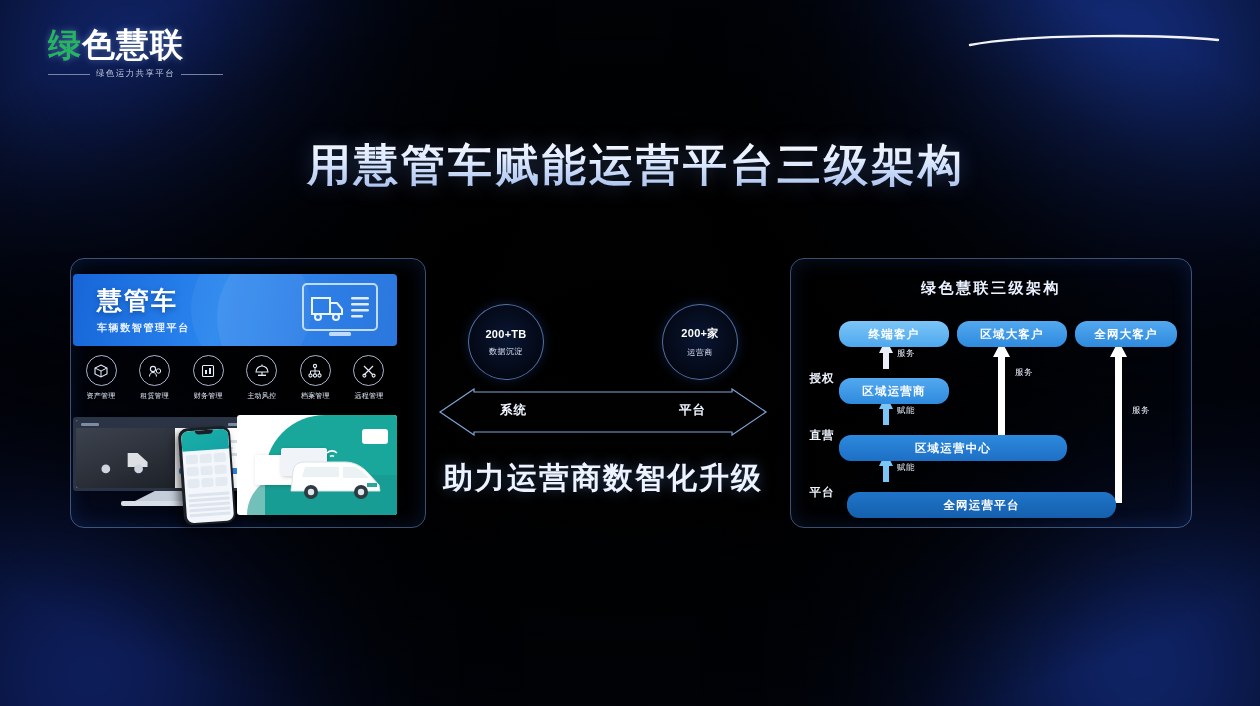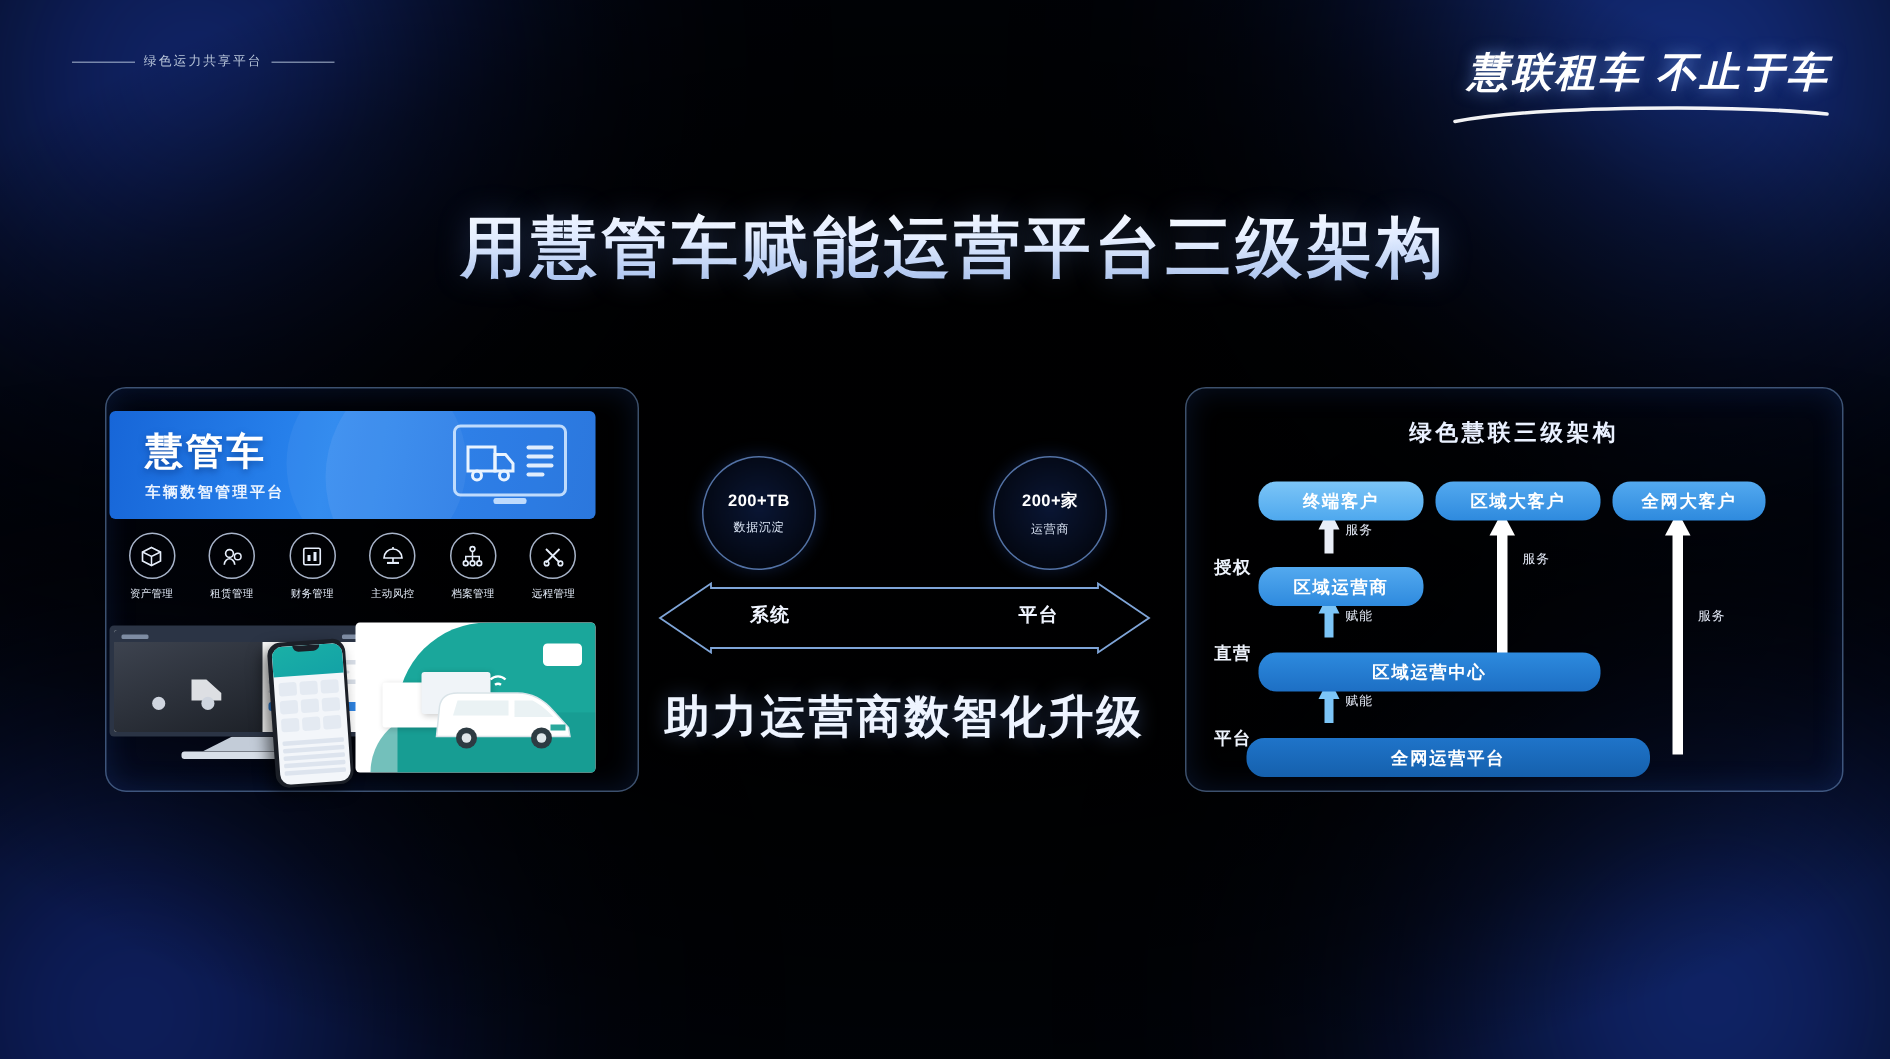--- a/index.html
+++ b/index.html
@@ -137,21 +137,21 @@
   .arrow-box{position:absolute;left:438px;top:388px;width:330px;height:48px;}
   .arrow-labels{position:absolute;left:0;right:0;top:14px;display:flex;
      justify-content:space-between;padding:0 62px;box-sizing:border-box;}
   .arrow-lbl{font-size:12.5px;color:#f0f5ff;font-weight:bold;letter-spacing:1px;}
 
   .mid-caption{position:absolute;left:438px;top:458px;width:330px;text-align:center;
      font-size:30px;font-weight:bold;letter-spacing:2px;color:#eef4ff;
      text-shadow:0 0 14px rgba(120,165,255,.35);}
 
   
-  #right-panel{left:790px;top:258px;width:400px;height:268px;padding-left:37px;}
+  #right-panel{left:790px;top:258px;width:400px;height:268px;}
   .rp-title{position:absolute;left:0;right:0;top:20px;text-align:center;
      font-size:15px;font-weight:bold;letter-spacing:2.5px;color:#eaf1ff;}
   .rp-body{position:absolute;left:14px;top:50px;right:14px;bottom:14px;}
 
   .rp-row-lbl{position:absolute;left:0;width:34px;text-align:center;
      font-size:11.5px;font-weight:bold;color:#eef3fc;letter-spacing:1px;}
 
   .rp-box{position:absolute;border-radius:12px;display:flex;align-items:center;
      justify-content:center;font-size:11.5px;font-weight:bold;color:#ffffff;
      letter-spacing:1.2px;white-space:nowrap;margin-top:12px;}
@@ -168,29 +168,31 @@
   <div class="glow glow-tl"></div>
   <div class="glow glow-tr"></div>
   <div class="glow glow-bl"></div>
   <div class="glow glow-br"></div>
   <div class="vign"></div>
 </div>
 
 <div class="stage">
 
   <div class="logo">
+    <div class="logo-main">
+      <span class="g">绿</span><span class="w">色慧联</span>
+    </div>
     <div class="logo-sub">
       <span class="ln"></span>
       <span>绿色运力共享平台</span>
       <span class="ln"></span>
     </div>
   </div>
 
   <div class="slogan">
-    <div class="slogan-txt">慧联租车 不止于车</div>
     <svg class="slogan-line" viewBox="0 0 252 14">
       <path d="M2 12 C60 1, 190 1, 250 7" fill="none" stroke="#ffffff" stroke-width="2.4" stroke-linecap="round" opacity="0.95"></path>
     </svg>
   </div>
 
   <div class="page-title">用慧管车赋能运营平台三级架构</div>
 
   <div class="panel" id="left-panel">
     <span class="cut cut-tl"></span>
     <span class="cut cut-tr"></span>
@@ -442,19 +444,19 @@
       <div class="rp-box bx-l2" style="left:34px;top:57px;width:110px;height:26px;">
         <span>区域运营商</span>
       </div>
 
       <span class="rp-row-lbl" style="top:119px;">直营</span>
       <div class="rp-box bx-l3" style="left:34px;top:114px;width:228px;height:26px;">
         <span>区域运营中心</span>
       </div>
 
       <span class="rp-row-lbl" style="top:176px;">平台</span>
-      <div class="rp-box bx-l4" style="left:26px;top:171px;width:269px;height:26px;">
+      <div class="rp-box bx-l4" style="left:42px;top:171px;width:269px;height:26px;">
         <span>全网运营平台</span>
       </div>
     </div>
   </div>
 
 </div>
 
 </body></html>

